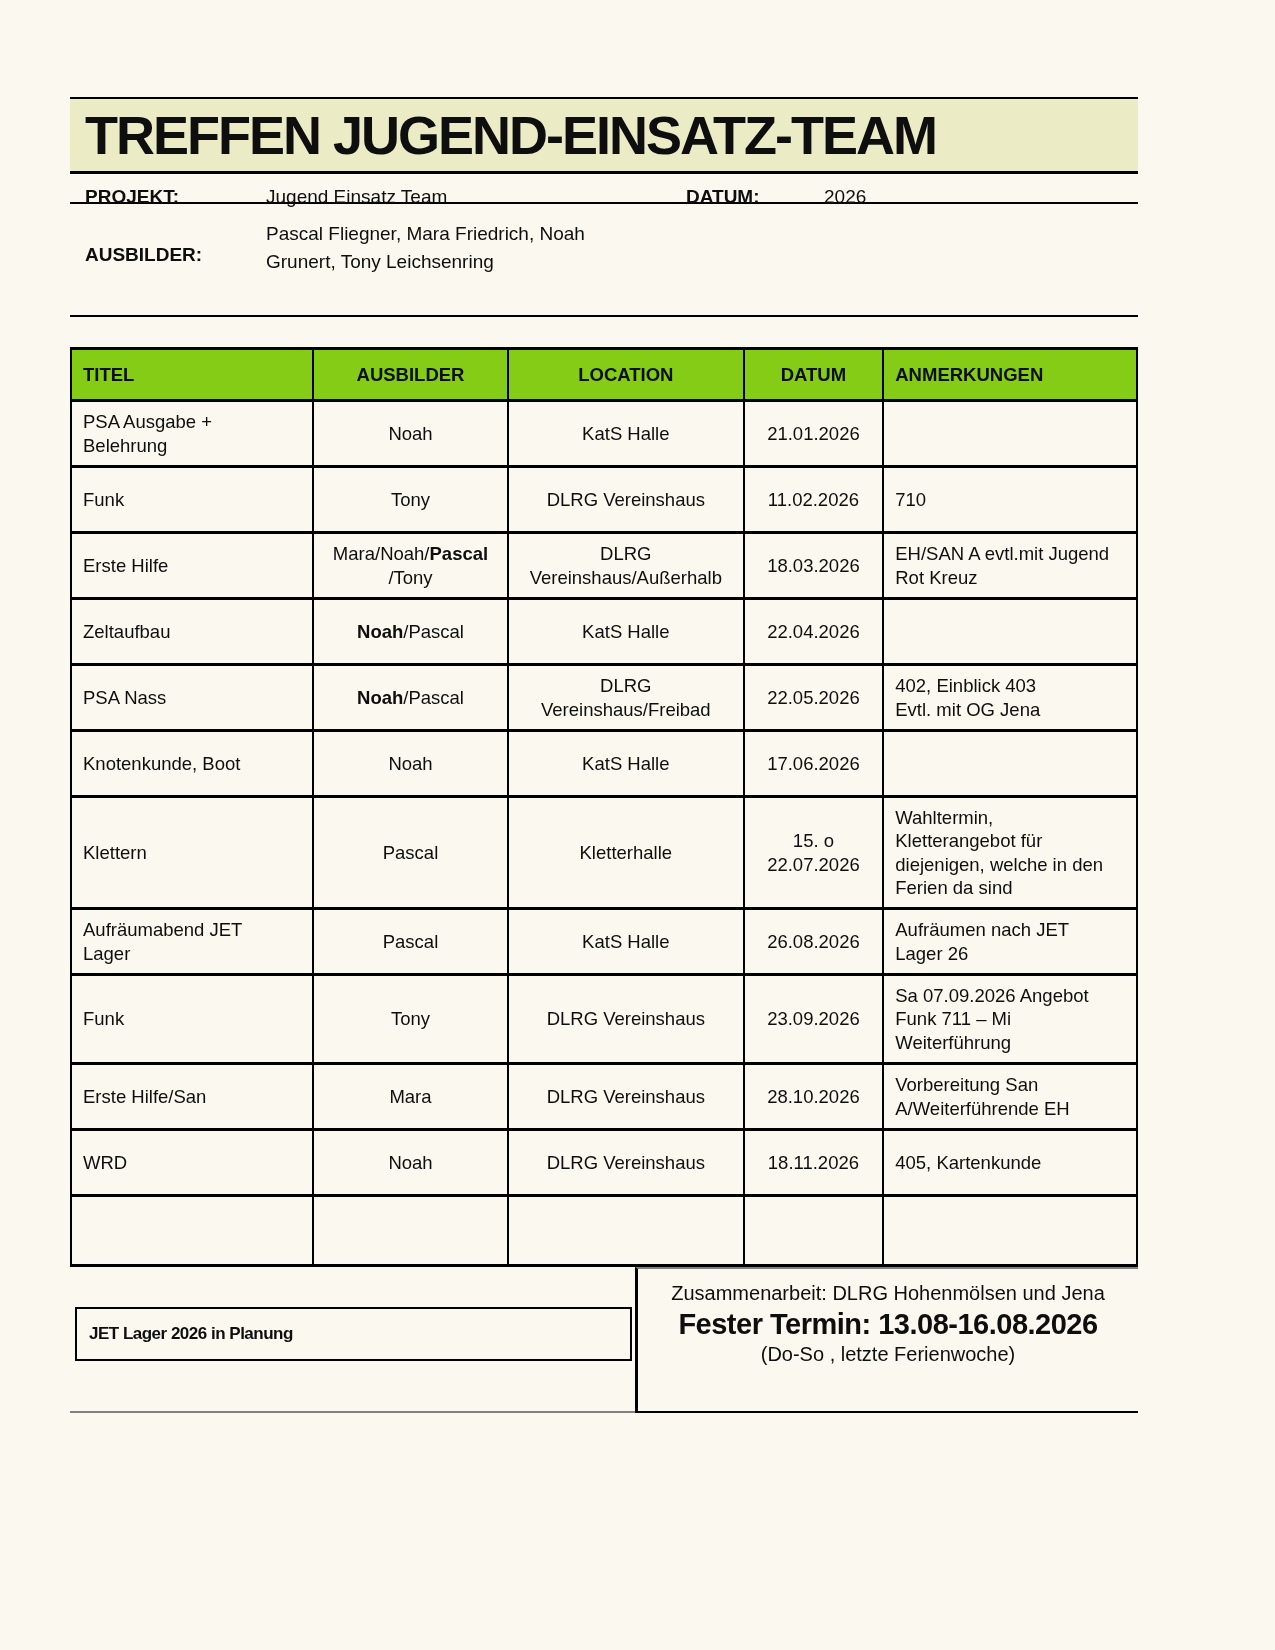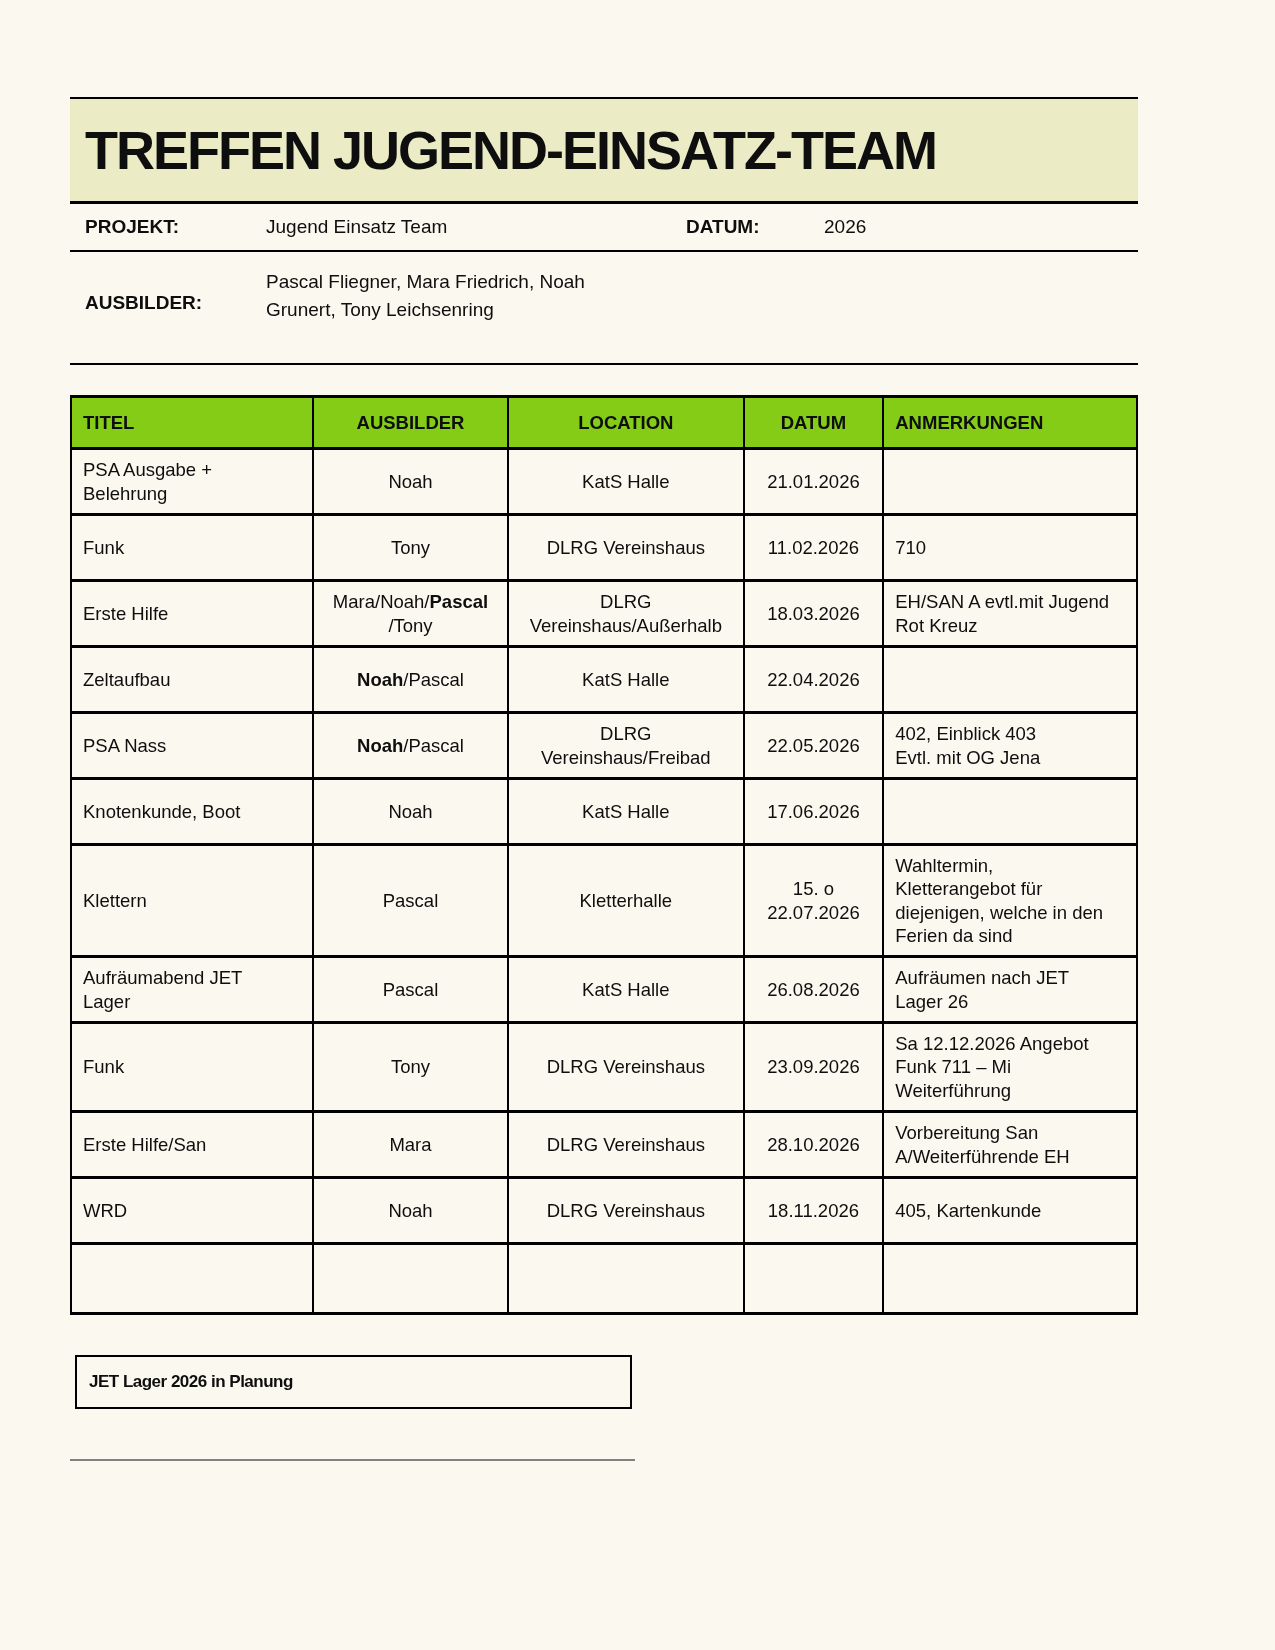--- a/index.html
+++ b/index.html
@@ -7,39 +7,39 @@
     margin: 0; padding: 0;
     width: 1275px; height: 1650px;
     background: #FBF9EF;
     color: #0e0e0e;
     font-family: "Liberation Sans", sans-serif;
   }
   .page { position: relative; width: 1068px; margin-left: 70px; padding-top: 97px; }
 
   
   .title-band {
-    height: 107px;
+    height: 77px;
     background: #EBEBC6;
     border-top: 2px solid #000;
     border-bottom: 3px solid #000;
     display: flex; align-items: center;
     padding-left: 15px;
   }
   .title-band h1 {
     margin: 0;
     font-size: 54px;
     font-weight: bold;
     letter-spacing: -2px;
     white-space: nowrap;
   }
 
   
   .meta-row { position: relative; border-bottom: 2px solid #000; font-size: 19px; }
   .meta-row .lbl { font-weight: bold; }
-  .row-projekt { height: 48px; }
+  .row-projekt { height: 30px; }
   .row-projekt .lbl-projekt  { position: absolute; left: 15px;  top: 12px; }
   .row-projekt .val-projekt  { position: absolute; left: 196px; top: 12px; }
   .row-projekt .lbl-datum    { position: absolute; left: 616px; top: 12px; }
   .row-projekt .val-datum    { position: absolute; left: 754px; top: 12px; }
   .row-ausbilder { height: 113px; }
   .row-ausbilder .lbl-ausbilder { position: absolute; left: 15px; top: 40px; }
   .row-ausbilder .val-ausbilder {
     position: absolute; left: 196px; top: 16px;
     white-space: pre-line; line-height: 1.45;
   }
@@ -211,21 +211,21 @@
           <td class="c-location">KatS Halle</td>
           <td class="c-datum">26.08.2026</td>
           <td class="c-anm">Aufräumen nach JET
 Lager 26</td>
         </tr>
         <tr>
           <td class="c-titel">Funk</td>
           <td class="c-ausbilder"><span>Tony</span></td>
           <td class="c-location">DLRG Vereinshaus</td>
           <td class="c-datum">23.09.2026</td>
-          <td class="c-anm">Sa 12.12.2026 Angebot
+          <td class="c-anm">Sa 07.09.2026 Angebot
 Funk 711 – Mi
 Weiterführung</td>
         </tr>
         <tr>
           <td class="c-titel">Erste Hilfe/San</td>
           <td class="c-ausbilder"><span>Mara</span></td>
           <td class="c-location">DLRG Vereinshaus</td>
           <td class="c-datum">28.10.2026</td>
           <td class="c-anm">Vorbereitung San
 A/Weiterführende EH</td>
@@ -246,15 +246,20 @@
         </tr>
       </tbody>
   </table>
 
   <div class="footer">
     <div class="footer-left">
       <div class="jet-box">
         <span>JET Lager 2026 in Planung</span>
       </div>
     </div>
+    <div class="footer-right">
+      <div class="coop">Zusammenarbeit: DLRG Hohenmölsen und Jena</div>
+      <div class="fester">Fester Termin: 13.08-16.08.2026</div>
+      <div class="note">(Do-So , letzte Ferienwoche)</div>
+    </div>
   </div>
 
 </div>
 
 </body></html>

